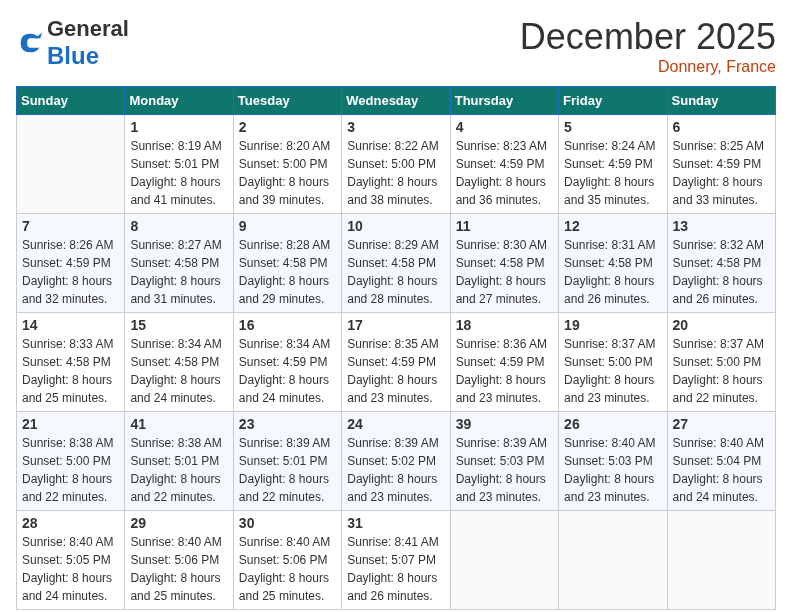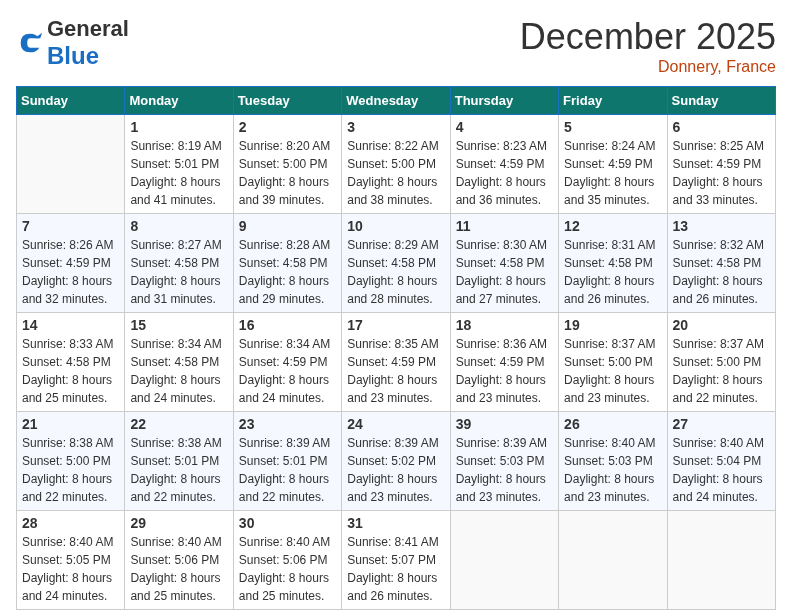--- a/index.html
+++ b/index.html
@@ -219,21 +219,21 @@
           <div class="day-number">20</div>
           <div class="day-info">Sunrise: 8:37 AM<br>Sunset: 5:00 PM<br>Daylight: 8 hours and 22 minutes.</div>
         </td>
       </tr>
       <tr class="cal-row-even">
         <td>
           <div class="day-number">21</div>
           <div class="day-info">Sunrise: 8:38 AM<br>Sunset: 5:00 PM<br>Daylight: 8 hours and 22 minutes.</div>
         </td>
         <td>
-          <div class="day-number">22</div>
+          <div class="day-number">41</div>
           <div class="day-info">Sunrise: 8:38 AM<br>Sunset: 5:01 PM<br>Daylight: 8 hours and 22 minutes.</div>
         </td>
         <td>
           <div class="day-number">23</div>
           <div class="day-info">Sunrise: 8:39 AM<br>Sunset: 5:01 PM<br>Daylight: 8 hours and 22 minutes.</div>
         </td>
         <td>
           <div class="day-number">24</div>
           <div class="day-info">Sunrise: 8:39 AM<br>Sunset: 5:02 PM<br>Daylight: 8 hours and 23 minutes.</div>
         </td>

